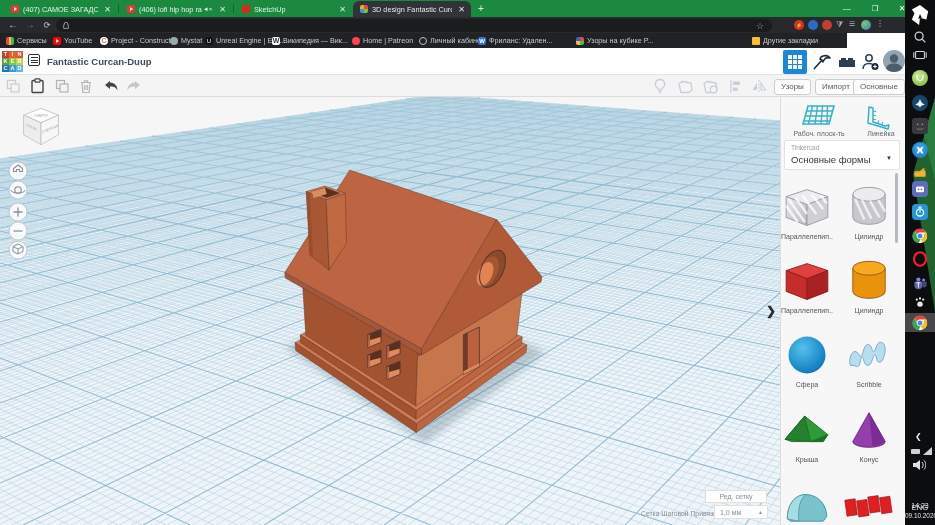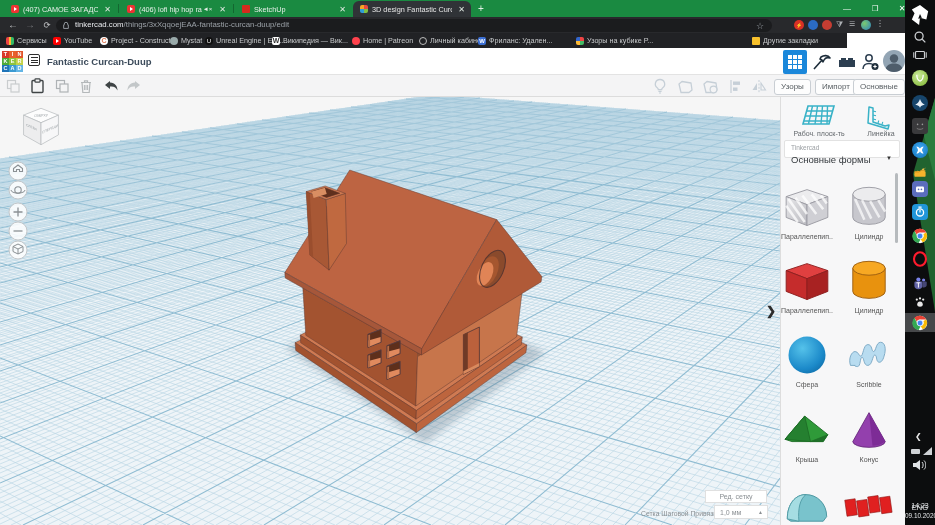--- a/index.html
+++ b/index.html
@@ -34,21 +34,21 @@
 #doclist i{position:absolute;left:2px;width:6.5px;height:1.3px;background:#2e2e2e}
 #doclist i:nth-child(1){top:2px}#doclist i:nth-child(2){top:4.6px}#doclist i:nth-child(3){top:7.2px}
 #tctitle{position:absolute;left:47px;top:8px;font-size:9.5px;font-weight:bold;color:#3b4a5a}
 .hbtn{position:absolute;top:2px;width:24px;height:24px}
 
 #tbar{left:0;top:75px;width:935px;height:22px;background:#f4f4f5;border-bottom:1px solid #dcdcdc}
 .tbtn{position:absolute;top:4px;font-size:8px;color:#5a6064;background:#fdfdfd;border:1px solid #c9ced3;border-radius:3px;padding:2px 6px 3px}
 
 #panel{left:780px;top:97px;width:125px;height:428px;background:#f7f7f8;border-left:1px solid #ddd;overflow:hidden}
 .plabel{position:absolute;font-size:7px;color:#62676b;text-align:center}
-#drop{position:absolute;left:3px;top:43px;width:116px;height:18px;background:#fff;border:1px solid #e2e2e2;border-radius:2px}
+#drop{position:absolute;left:3px;top:43px;width:116px;height:30px;background:#fff;border:1px solid #e2e2e2;border-radius:2px}
 .shape-label{position:absolute;font-size:7px;color:#555;text-align:center;width:60px}
 
 #task{left:905px;top:0;width:30px;height:525px;background:#0c0d0e;overflow:hidden}
 .ticon{position:absolute;left:7px;width:16px;height:16px}.ticon svg{width:16px;height:16px;display:block}
 </style></head><body>
 <div id="tabs" class="abs">
 <div class="tab" style="left:4px;width:113px">
       <span class="fav" style="background:#e33;position:relative">
         <span style="position:absolute;left:2.5px;top:2px;border-left:3.5px solid #fff;border-top:2px solid transparent;border-bottom:2px solid transparent"></span>
       </span>
@@ -81,21 +81,20 @@
 <div class="winbtn" style="left:888px;font-size:8px">✕</div>
 </div>
 <div id="addr" class="abs">
 <div class="navic" style="left:6px">←</div>
 <div class="navic" style="left:23px;color:#77797c">→</div>
 <div class="navic" style="left:40px;font-size:8.5px">⟳</div>
 <div id="omni">
       <svg class="lock" viewBox="0 0 10 12">
         <path d="M2 5V3.5A3 3 0 0 1 8 3.5V5h1v6H1V5z" fill="none" stroke="#9aa0a6" stroke-width="1.6"></path>
       </svg>
-      <span class="url"><b>tinkercad.com</b><span>/things/3xXqqoejEAA-fantastic-curcan-duup/edit</span></span>
       <span style="position:absolute;right:8px;top:1px;color:#9aa0a6;font-size:9px">☆</span>
     </div>
 <div class="exticon" style="left:794px;background:#d93025;color:#fff;font-size:5px;text-align:center;line-height:10px;font-weight:bold">⚡</div>
 <div class="exticon" style="left:808px;background:#2b6bc3"></div>
 <div class="exticon" style="left:822px;background:#c63d32"></div>
 <div class="abs" style="left:836px;top:3px;width:10px;height:10px;color:#aeb1b5;font-size:8px">⧩</div>
 <div class="abs" style="left:849px;top:3px;width:10px;height:10px;color:#aeb1b5;font-size:7px">☰</div>
 <div class="exticon" style="left:861px;background:radial-gradient(circle at 35% 35%,#7bc96f,#2a7fc1)"></div>
 <div class="abs" style="left:876px;top:2px;color:#c7c9cb;font-size:8px">⋮</div>
 </div>

